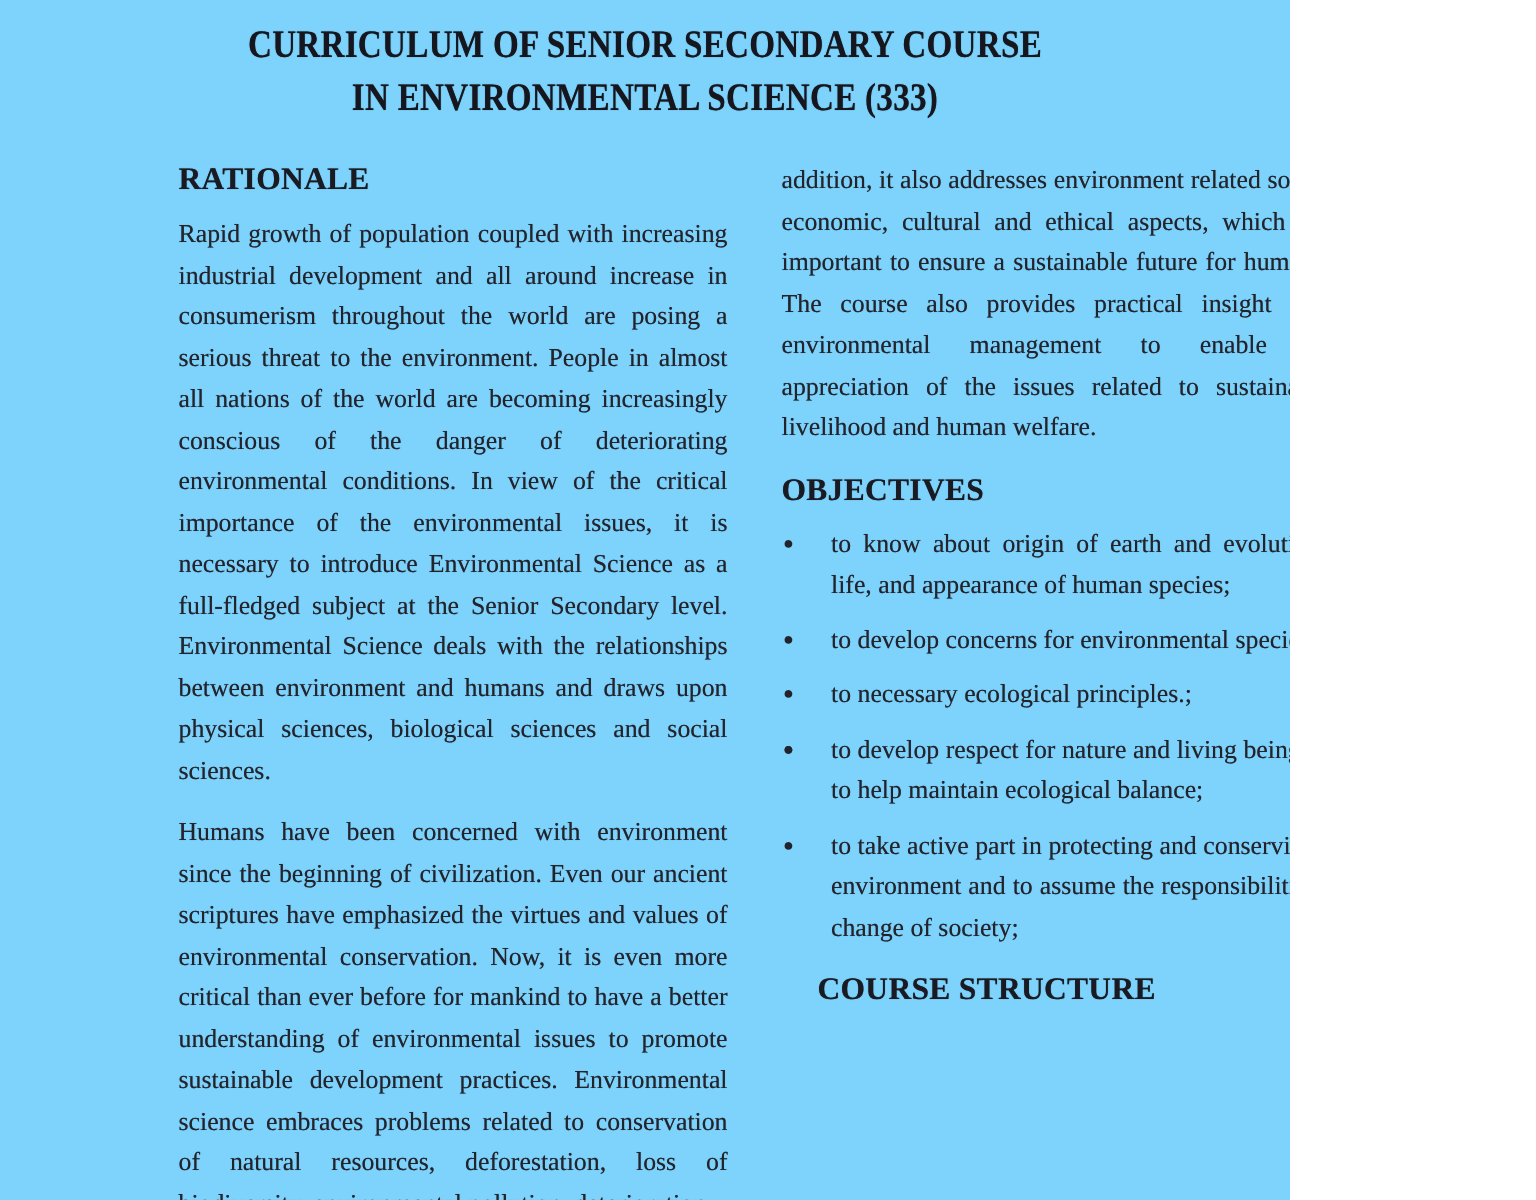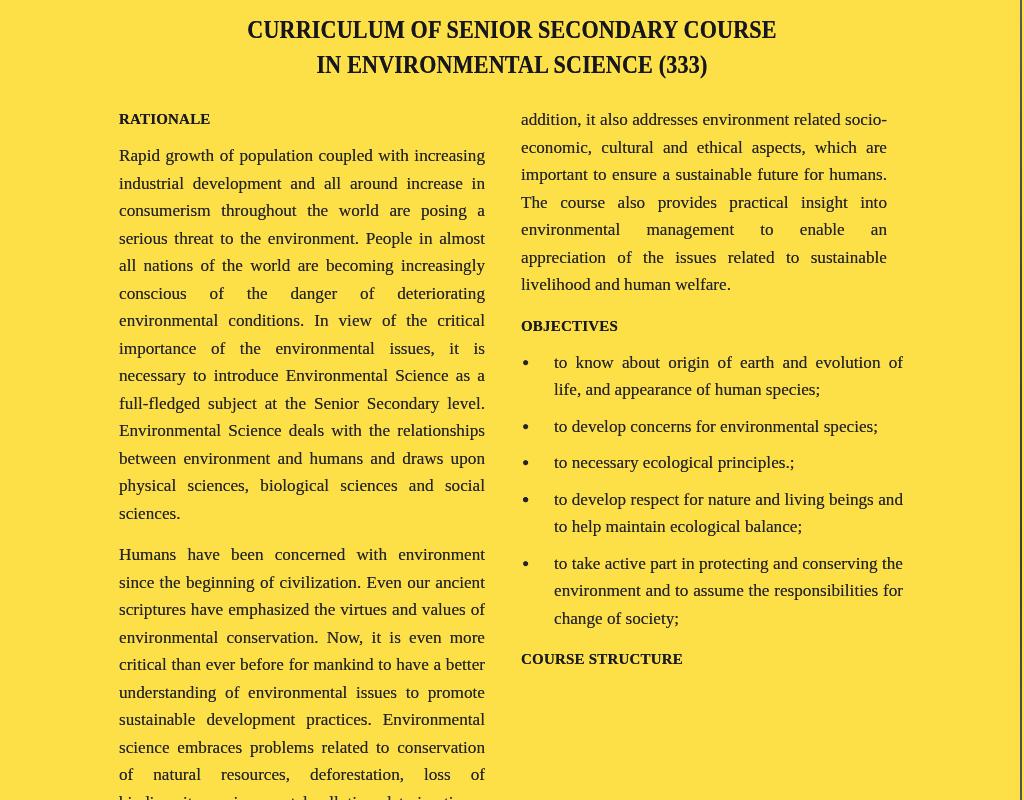--- a/index.html
+++ b/index.html
@@ -2,24 +2,24 @@
 <html><head>
 <meta charset="utf-8">
 <style>
   html, body {
     margin: 0;
     padding: 0;
     background: #ffffff;
   }
   .page {
     position: relative;
-    width: 1024px;
+    width: 860px;
     height: 800px;
     overflow: hidden;
-    background: #fde047;
+    background: #7dd3fc;
     font-family: "Liberation Serif", "DejaVu Serif", serif;
     color: #23232b;
   }
   .doc-title {
     margin-top: 12px;
     text-align: center;
     font-size: 26px;
     line-height: 35px;
     font-weight: 700;
     color: #16161e;
@@ -32,35 +32,36 @@
     display: flex;
     gap: 20px;
     padding: 0 121px 0 119px;
     margin-top: 24px;
   }
   .col {
     width: 382px;
     flex: 0 0 382px;
   }
   .section-heading {
-    font-size: 15px;
+    font-size: 21px;
     line-height: 26px;
     font-weight: 700;
     margin: 0 0 10px 0;
     color: #1a1a22;
     letter-spacing: 0.2px;
     text-shadow: 0 0 0.5px rgba(20,20,30,0.7);
   }
   .section-heading.objectives-heading {
     margin-top: 4px;
     margin-bottom: 10px;
   }
   .section-heading.course-structure-heading {
     margin-top: 0;
     margin-bottom: 0;
+    margin-left: 24px;
   }
   .body-para {
     font-size: 17.2px;
     line-height: 27.5px;
     text-align: justify;
     margin: 0 16px 14px 0;
     text-shadow: 0 0 0.45px rgba(30,30,40,0.6);
   }
   .intro-line {
     margin-bottom: 8px;

